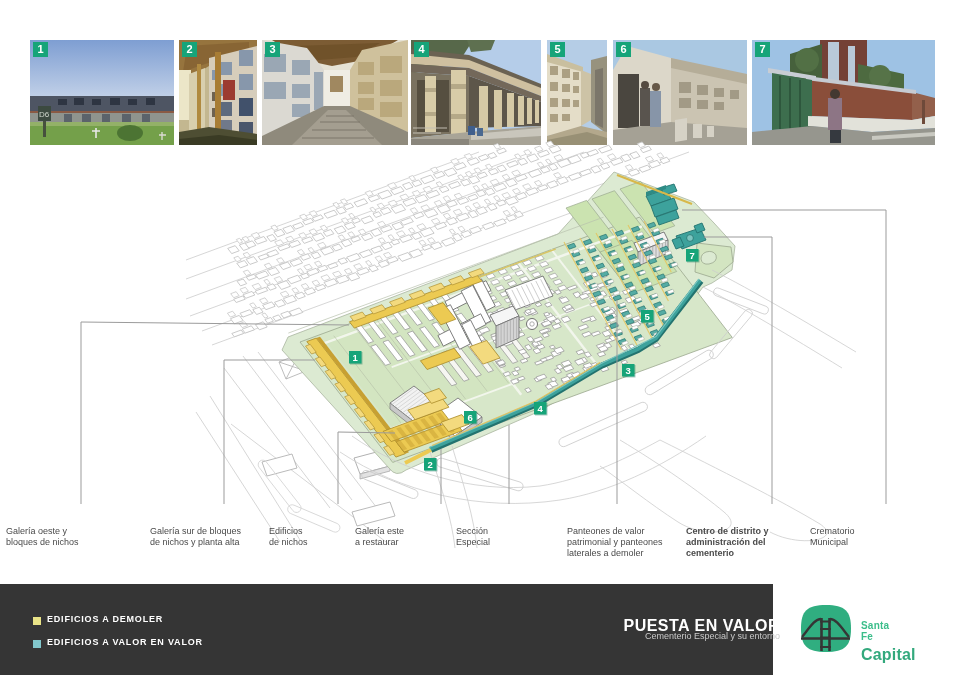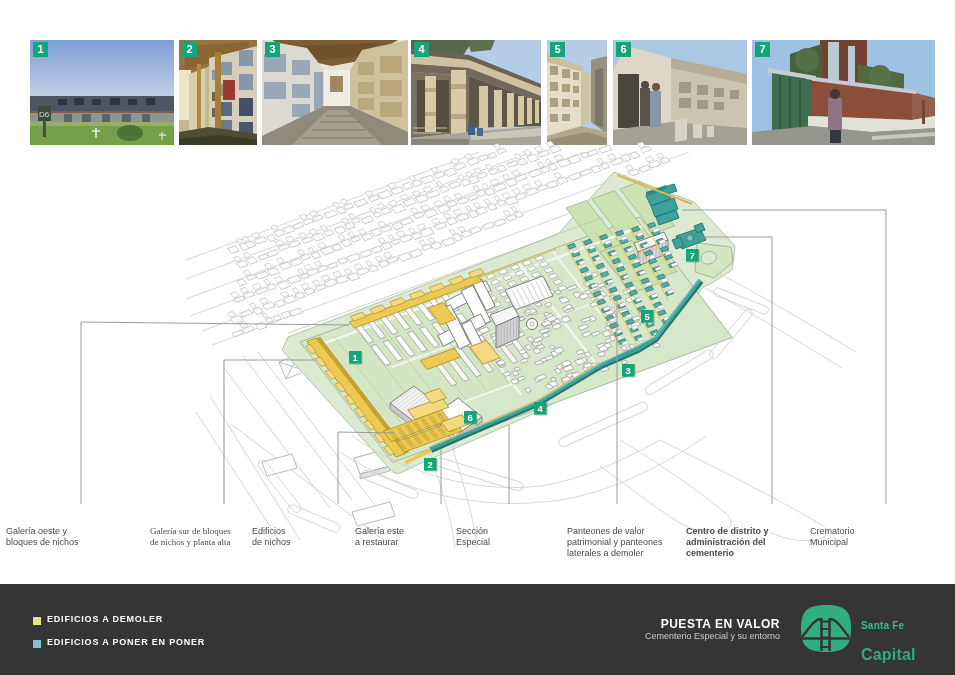--- a/index.html
+++ b/index.html
@@ -1112,37 +1112,37 @@
       <text x="470.2" y="420.8" font-size="9.5" font-weight="bold" fill="#ffffff" text-anchor="middle" font-family="Liberation Sans,sans-serif">6</text>
     </g>
 <g>
       <rect x="687" y="250" width="12.5" height="12.5" fill="#0c6b4f" opacity="0.35"></rect>
       <rect x="686" y="249" width="12.5" height="12.5" fill="#16a479"></rect>
       <text x="692.2" y="258.8" font-size="9.5" font-weight="bold" fill="#ffffff" text-anchor="middle" font-family="Liberation Sans,sans-serif">7</text>
     </g>
 </svg>
 
 <div class="lbl" style="left:6px;">Galería oeste y<br>bloques de nichos</div>
-<div class="lbl" style="left:150px;font-family:Liberation Serif, serif;">Galería sur de bloques<br>de nichos y planta alta</div>
-<div class="lbl" style="left:252px;">Edificios<br>de nichos</div>
+<div class="lbl" style="left:150px;">Galería sur de bloques<br>de nichos y planta alta</div>
+<div class="lbl" style="left:269px;">Edificios<br>de nichos</div>
 <div class="lbl" style="left:355px;">Galería este<br>a restaurar</div>
 <div class="lbl" style="left:456px;">Sección<br>Especial</div>
 <div class="lbl" style="left:567px;">Panteones de valor<br>patrimonial y panteones<br>laterales a demoler</div>
 <div class="lbl" style="left:686px;font-weight:bold;">Centro de distrito y<br>administración del<br>cementerio</div>
 <div class="lbl" style="left:810px;">Crematorio<br>Municipal</div>
 
-<div style="position:absolute;left:0;top:584px;width:955px;height:91px;background:#353535;">
+<div style="position:absolute;left:0;top:584px;width:773px;height:91px;background:#353535;">
 
  <div style="position:absolute;left:33px;top:33px;width:8px;height:8px;background:#e9e387;"></div>
  <div style="position:absolute;left:47px;top:30px;color:#ffffff;font-size:9px;letter-spacing:0.8px;font-weight:bold;">EDIFICIOS A DEMOLER</div>
 
  <div style="position:absolute;left:33px;top:56px;width:8px;height:8px;background:#82c7cc;"></div>
- <div style="position:absolute;left:47px;top:53px;color:#ffffff;font-size:9px;letter-spacing:0.8px;font-weight:bold;">EDIFICIOS A PONER EN PONER</div>
-
- <div style="position:absolute;left:480px;top:33px;width:300px;text-align:right;color:#ffffff;font-size:12px;font-weight:bold;letter-spacing:0.5px;">PUESTA EN VALOR</div>
+ <div style="position:absolute;left:47px;top:53px;color:#ffffff;font-size:9px;letter-spacing:0.8px;font-weight:bold;">EDIFICIOS A VALOR EN VALOR</div>
+
+ <div style="position:absolute;left:480px;top:33px;width:300px;text-align:right;color:#ffffff;font-size:16px;font-weight:bold;letter-spacing:0.5px;">PUESTA EN VALOR</div>
  <div style="position:absolute;left:480px;top:47px;width:300px;text-align:right;color:#c9c9c9;font-size:9px;">Cementerio Especial y su entorno</div>
 
  <svg style="position:absolute;left:801px;top:21px" width="50" height="47" viewBox="0 0 50 47">
    <path d="M25 0 C44 0 50 6 50 23.5 C50 41 44 47 25 47 C6 47 0 41 0 23.5 C0 6 6 0 25 0 Z" fill="#30ae80"></path>
    <g stroke="#353535" fill="none">
      <path d="M20.5 13 V46" stroke-width="2.6"></path>
      <path d="M28.5 13 V46" stroke-width="2.6"></path>
      <path d="M19 16.5 H30 M19 24 H30 M19 32.5 H30 M19 42 H30" stroke-width="2.2"></path>
      <path d="M20 14 C14 14 9 22 1 32" stroke-width="2.4"></path>
      <path d="M29 14 C35 14 40 22 48 32" stroke-width="2.4"></path>

